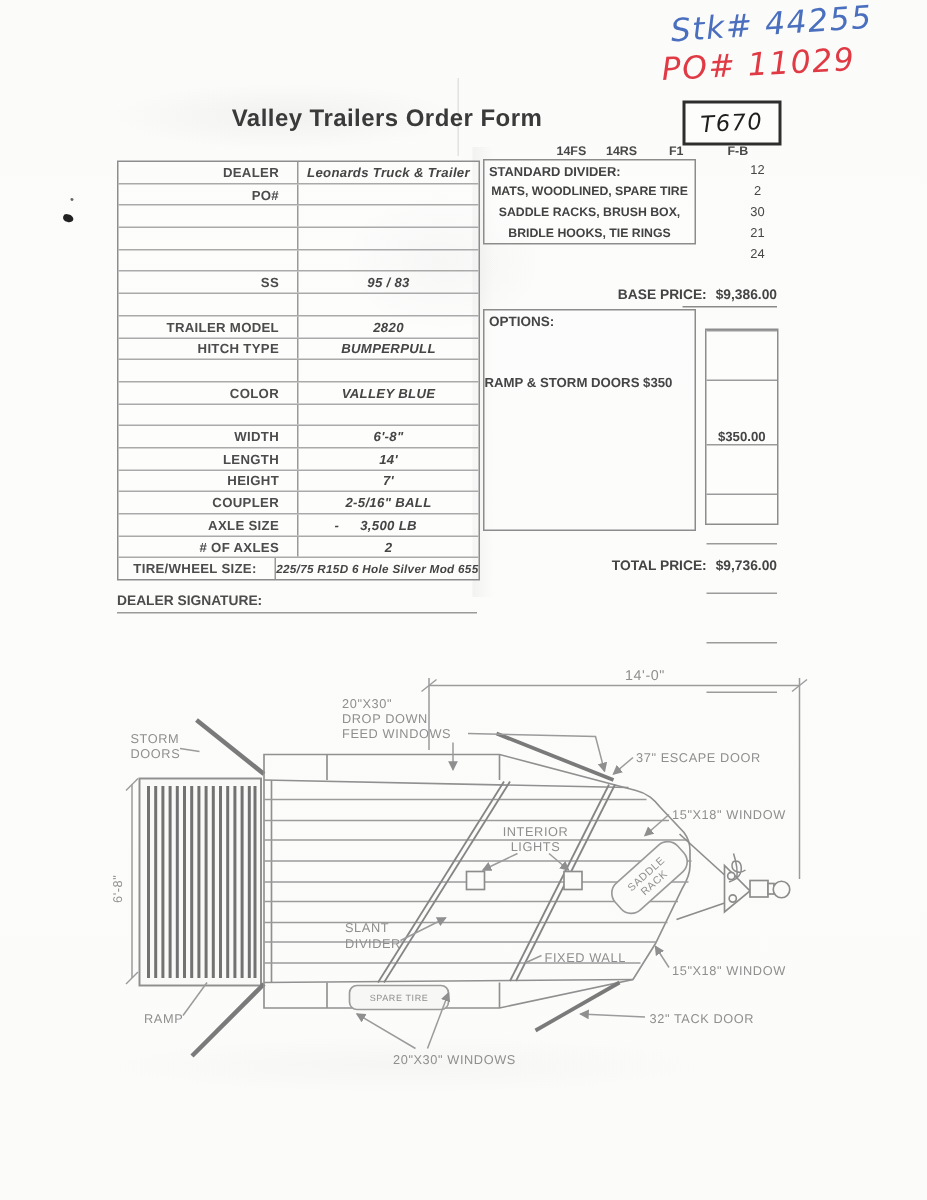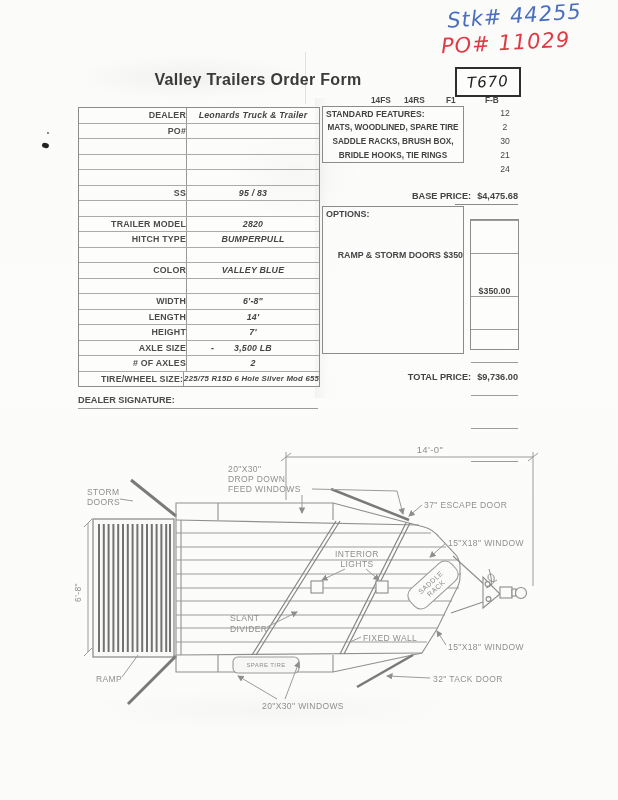--- a/index.html
+++ b/index.html
@@ -15,36 +15,36 @@
   .hand-blue{color:#4a6fbe;}
   .hand-red{color:#e03a45;}
   .unit-box{border:2px solid #2e2e2e;display:flex;align-items:center;justify-content:center;background:#fdfdfc;}
   
   .form-title{font-size:16px;font-weight:700;color:#3a3a3a;text-align:center;letter-spacing:.3px;}
   .codes{font-size:8.3px;font-weight:700;color:#474747;}
   .spec-table{border:1px solid #8d8d8d;display:flex;flex-direction:column;background:rgba(255,255,255,.25);}
   .spec-row{display:flex;flex:1;border-bottom:1px solid #aaa;min-height:0;}
   .spec-row:last-child{border-bottom:none;}
   .spec-label{width:107px;border-right:1px solid #999;display:flex;align-items:center;justify-content:flex-end;
-              padding-right:0;font-size:8.8px;font-weight:700;color:#4c4c4c;letter-spacing:.2px;white-space:nowrap;}
+              padding-right:12px;font-size:8.8px;font-weight:700;color:#4c4c4c;letter-spacing:.2px;white-space:nowrap;}
   .spec-value{flex:1;display:flex;align-items:center;justify-content:center;font-size:8.8px;font-weight:700;
               color:#454545;letter-spacing:.2px;position:relative;white-space:nowrap;font-style:italic;}
   .spec-value .small{font-size:7.8px;}
   .spec-value .dash{position:absolute;left:24px;font-weight:700;}
   .feat-box{border:1px solid #8c8c8c;display:flex;flex-direction:column;background:rgba(255,255,255,.3);}
   .feat-line{flex:1;display:flex;align-items:center;justify-content:center;font-size:8.2px;font-weight:700;color:#424242;white-space:nowrap;}
   .feat-line.hdr{justify-content:flex-start;padding-left:3px;font-size:8.6px;}
   .codes-col{display:flex;flex-direction:column;}
   .codes-col span{height:14px;text-align:center;font-size:8.6px;font-weight:400;color:#474747;}
   .price-line{display:flex;justify-content:flex-end;align-items:baseline;gap:6px;font-weight:700;color:#444;}
   .price-line .lbl{font-size:9.2px;}
   .price-line .amt{font-size:9.2px;}
   .options-box{border:1px solid #8c8c8c;position:relative;background:rgba(255,255,255,.2);}
   .options-hdr{position:absolute;left:3px;top:2px;font-size:9px;font-weight:700;color:#454545;}
-  .options-item{position:absolute;left:0;right:0;text-align:right;font-size:8.8px;font-weight:700;color:#454545;white-space:nowrap;}
+  .options-item{position:absolute;left:0;right:0;text-align:left;font-size:8.8px;font-weight:700;color:#454545;white-space:nowrap;}
   .price-col{border:1px solid #8d8d8d;display:flex;flex-direction:column;background:rgba(255,255,255,.3);}
   .price-cell{flex:1;border-bottom:1px solid #9b9b9b;display:flex;align-items:center;justify-content:center;
               font-size:8.8px;font-weight:700;color:#454545;}
   .price-cell:last-child{border-bottom:none;}
   .est-box{border:1.5px solid #7f7f7f;display:flex;background:rgba(255,255,255,.3);}
   .est-label{flex:1;display:flex;align-items:center;justify-content:center;font-size:9.2px;font-weight:700;color:#454545;border-right:1px solid #8d8d8d;}
   .est-cell{width:49px;}
   .sig-label{font-size:9.2px;font-weight:700;color:#4c4c4c;white-space:nowrap;}
   .underline{position:absolute;height:1px;background:#8a8a8a;}
   
@@ -161,20 +161,26 @@
           <span>14'</span>
         </div>
       </div>
       <div class="spec-row">
         <div class="spec-label">HEIGHT</div>
         <div class="spec-value">
           <span>7'</span>
         </div>
       </div>
       <div class="spec-row">
+        <div class="spec-label">COUPLER</div>
+        <div class="spec-value">
+          <span>2-5/16" BALL</span>
+        </div>
+      </div>
+      <div class="spec-row">
         <div class="spec-label">AXLE SIZE</div>
         <div class="spec-value">
           <span class="dash">-</span>
           <span>3,500 LB</span>
         </div>
       </div>
       <div class="spec-row">
         <div class="spec-label"># OF AXLES</div>
         <div class="spec-value">
           <span>2</span>
@@ -182,37 +188,37 @@
       </div>
       <div class="spec-row">
         <div class="spec-label">TIRE/WHEEL SIZE:</div>
         <div class="spec-value">
           <span class="small">225/75 R15D 6 Hole Silver Mod 655</span>
         </div>
       </div>
     </div>
 
   <div class="abs feat-box" style="left:322px;top:106px;width:140px;height:55px;">
-    <div class="feat-line hdr">STANDARD FEATURES:</div>
+    <div class="feat-line hdr">STANDARD DIVIDER:</div>
     <div class="feat-line">MATS, WOODLINED, SPARE TIRE</div>
     <div class="feat-line">SADDLE RACKS, BRUSH BOX,</div>
     <div class="feat-line">BRIDLE HOOKS, TIE RINGS</div>
   </div>
 
   <div class="abs codes-col" style="left:492px;top:108px;width:26px;">
       <span>12</span>
       <span>2</span>
       <span>30</span>
       <span>21</span>
       <span>24</span>
     </div>
 
   <div class="abs price-line" style="left:330px;top:191px;width:188px;">
     <span class="lbl">BASE PRICE:</span>
-    <span class="amt">$4,475.68</span>
+    <span class="amt">$9,386.00</span>
   </div>
   <div class="underline" style="left:455px;top:204px;width:63px;"></div>
 
   <div class="abs options-box" style="left:322px;top:206px;width:140px;height:146px;">
     <div class="options-hdr">OPTIONS:</div>
     <div class="options-item" style="top:43px;">RAMP &amp; STORM DOORS  $350</div>
   </div>
 
   <div class="abs price-col" style="left:470px;top:219px;width:47px;height:129px;gap:32px;">
       <div class="price-cell"></div>

